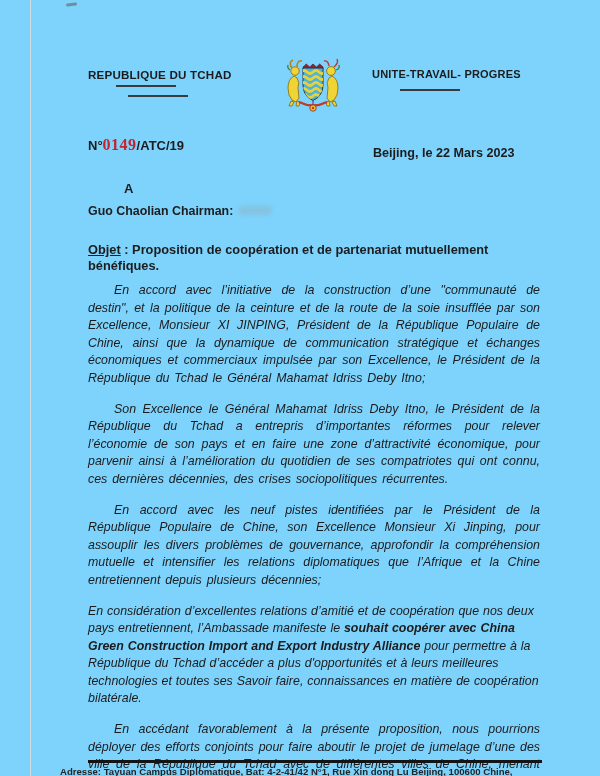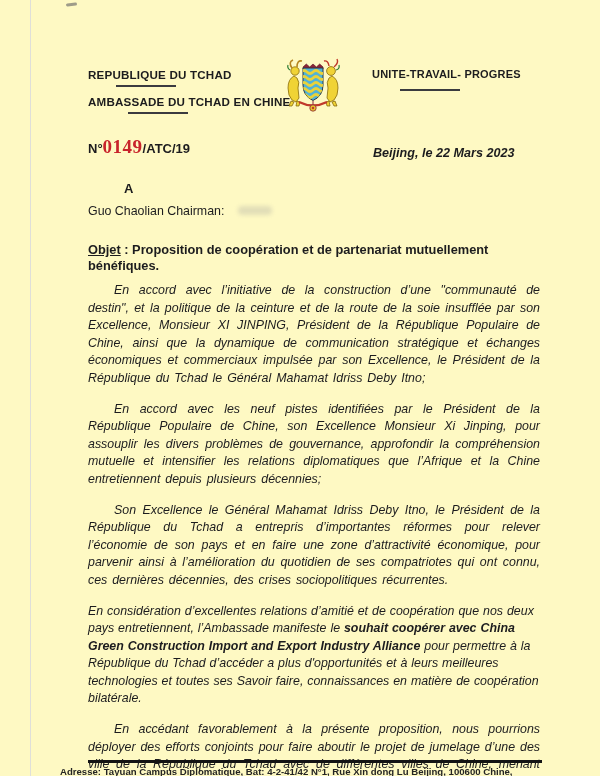--- a/index.html
+++ b/index.html
@@ -1,42 +1,42 @@
 <!DOCTYPE html>
 <html><head>
 <meta charset="utf-8">
 <style>
   html,body{margin:0;padding:0;background:#ffffff;}
   .page{
     position:relative;width:600px;height:776px;overflow:hidden;
-    background:#fef9c3;font-family:"Liberation Sans",sans-serif;color:#1c1c1e;
+    background:#7dd3fc;font-family:"Liberation Sans",sans-serif;color:#1c1c1e;
   }
   
   .scan-edge{position:absolute;left:30px;top:0;bottom:0;width:1px;background:#dcdcdc;opacity:.9;}
   .scan-mark{position:absolute;left:66px;top:3px;width:11px;height:3px;background:#6a6a6a;border-radius:2px;transform:rotate(-6deg);opacity:.65;}
   .scan-smudge{position:absolute;left:238px;top:206px;width:34px;height:9px;background:#9a9a9a;filter:blur(2px);opacity:.28;border-radius:4px;}
 
   
   .hdr-left{position:absolute;left:88px;top:68px;width:200px;font-weight:bold;font-size:11.6px;letter-spacing:.2px;}
   .hdr-left .line{margin-bottom:4px;white-space:nowrap;}
   .rule{height:2px;background:#3b3b3f;width:60px;margin:3px auto 8px auto;}
   .rule.r1{margin-left:28px;}
   .rule.r2{margin-left:40px;}
   .hdr-right{position:absolute;left:372px;top:68px;width:170px;font-weight:bold;font-size:11px;letter-spacing:.2px;}
   .hdr-right .rule{margin-left:28px;margin-top:9px;}
   .emblem{position:absolute;left:281px;top:56px;}
 
   
   .refline{position:absolute;left:88px;top:136px;font-weight:bold;font-size:13px;white-space:nowrap;}
-  .refnum{font-family:"Liberation Serif",serif;font-weight:bold;font-size:19px;color:#c8232b;letter-spacing:.5px;text-align:right;}
-  .dateline{position:absolute;left:373px;top:146px;font-weight:bold;font-size:12.6px;white-space:nowrap;font-style:italic;}
+  .refnum{font-family:"Liberation Serif",serif;font-weight:bold;font-size:16px;color:#c8232b;letter-spacing:.5px;text-align:right;}
+  .dateline{position:absolute;left:373px;top:146px;font-weight:bold;font-size:12.6px;white-space:nowrap;}
 
   .salutation{position:absolute;left:124px;top:181px;font-weight:bold;font-size:13px;}
 
-  .addressee{position:absolute;left:88px;top:204px;width:470px;font-weight:normal;font-size:12.4px;line-height:15.5px;}
+  .addressee{position:absolute;left:88px;top:204px;width:470px;font-weight:bold;font-size:12.4px;line-height:15.5px;}
 
   .subject{position:absolute;left:88px;top:242px;width:458px;font-weight:bold;font-size:12.8px;line-height:16px;}
   .subject .objet{text-decoration:underline;}
 
   
   .body{position:absolute;left:88px;top:282px;width:452px;font-size:12.4px;line-height:17.6px;}
   .body p{margin:0 0 13px 0;text-align:justify;text-indent:26px;word-spacing:1.5px;font-style:italic;}
   .body p.noindent{text-indent:0;text-align:left;word-spacing:.5px;}
   .bold{font-weight:bold;}
 
@@ -49,21 +49,20 @@
 
 <div class="page">
 
   <div class="scan-edge"></div>
   <div class="scan-mark"></div>
   <div class="scan-smudge"></div>
 
   <div class="hdr-left">
     <div class="line">REPUBLIQUE DU TCHAD</div>
     <div class="rule r1"></div>
-    <div class="line">AMBASSADE DU TCHAD EN CHINE</div>
     <div class="rule r2"></div>
   </div>
 
   <div class="emblem">
     <svg width="64" height="58" viewBox="0 0 64 58">
       <defs>
         <clipPath id="shieldClip">
           <path d="M22 12 h20 v17 q0 11 -10 15.5 q-10 -4.5 -10 -15.5 z"></path>
         </clipPath>
       </defs>
@@ -115,22 +114,22 @@
   <div class="salutation">A</div>
 
   <div class="addressee">
     <div>Guo Chaolian Chairman:</div>
   </div>
 
   <div class="subject"><span class="objet">Objet</span><span> : </span><span>Proposition de coopération et de partenariat mutuellement bénéfiques.</span></div>
 
   <div class="body">
     <p>En accord avec l’initiative de la construction d’une "communauté de destin", et la politique de la ceinture et de la route de la soie insufflée par son Excellence, Monsieur XI JINPING, Président de la République Populaire de Chine, ainsi que la dynamique de communication stratégique et échanges économiques et commerciaux impulsée par son Excellence, le Président de la République du Tchad le Général Mahamat Idriss Deby Itno;</p>
+    <p>Son Excellence le Général Mahamat Idriss Deby Itno, le Président de la République du Tchad a entrepris d’importantes réformes pour relever l’économie de son pays et en faire une zone d’attractivité économique, pour parvenir ainsi à l’amélioration du quotidien de ses compatriotes qui ont connu, ces dernières décennies, des crises sociopolitiques récurrentes.</p>
     <p>En accord avec les neuf pistes identifiées par le Président de la République Populaire de Chine, son Excellence Monsieur Xi Jinping, pour assouplir les divers problèmes de gouvernance, approfondir la compréhension mutuelle et intensifier les relations diplomatiques que l’Afrique et la Chine entretiennent depuis plusieurs décennies;</p>
-    <p>Son Excellence le Général Mahamat Idriss Deby Itno, le Président de la République du Tchad a entrepris d’importantes réformes pour relever l’économie de son pays et en faire une zone d’attractivité économique, pour parvenir ainsi à l’amélioration du quotidien de ses compatriotes qui ont connu, ces dernières décennies, des crises sociopolitiques récurrentes.</p>
     <p class="noindent"><span>En considération d’excellentes relations d’amitié et de coopération que nos deux pays entretiennent, l’Ambassade manifeste le </span><span class="bold">souhait coopérer avec  China Green Construction Import and Export Industry Alliance</span><span> pour permettre à la République du Tchad d’accéder a plus d'opportunités et à leurs meilleures technologies et toutes ses Savoir faire, connaissances en matière de coopération bilatérale.</span></p>
     <p>En accédant favorablement à la présente proposition, nous pourrions déployer des efforts conjoints pour faire aboutir le projet de jumelage d’une des ville de la République du Tchad avec de différentes villes de Chine, menant ainsi à bien les neuf domaines de coopération et les cinq liens de « la Ceinture et la Route » initiés par son Excellence Monsieur Xi Jinping, Président de la République Populaire de Chine, à</p>
   </div>
 
   <div class="foot-rule"></div>
   <div class="foot-addr">Adresse: Tayuan Campus Diplomatique, Bat: 4-2-41/42 N°1, Rue Xin dong Lu Beijing, 100600 Chine,</div>
 
 </div>
 
 </body></html>

